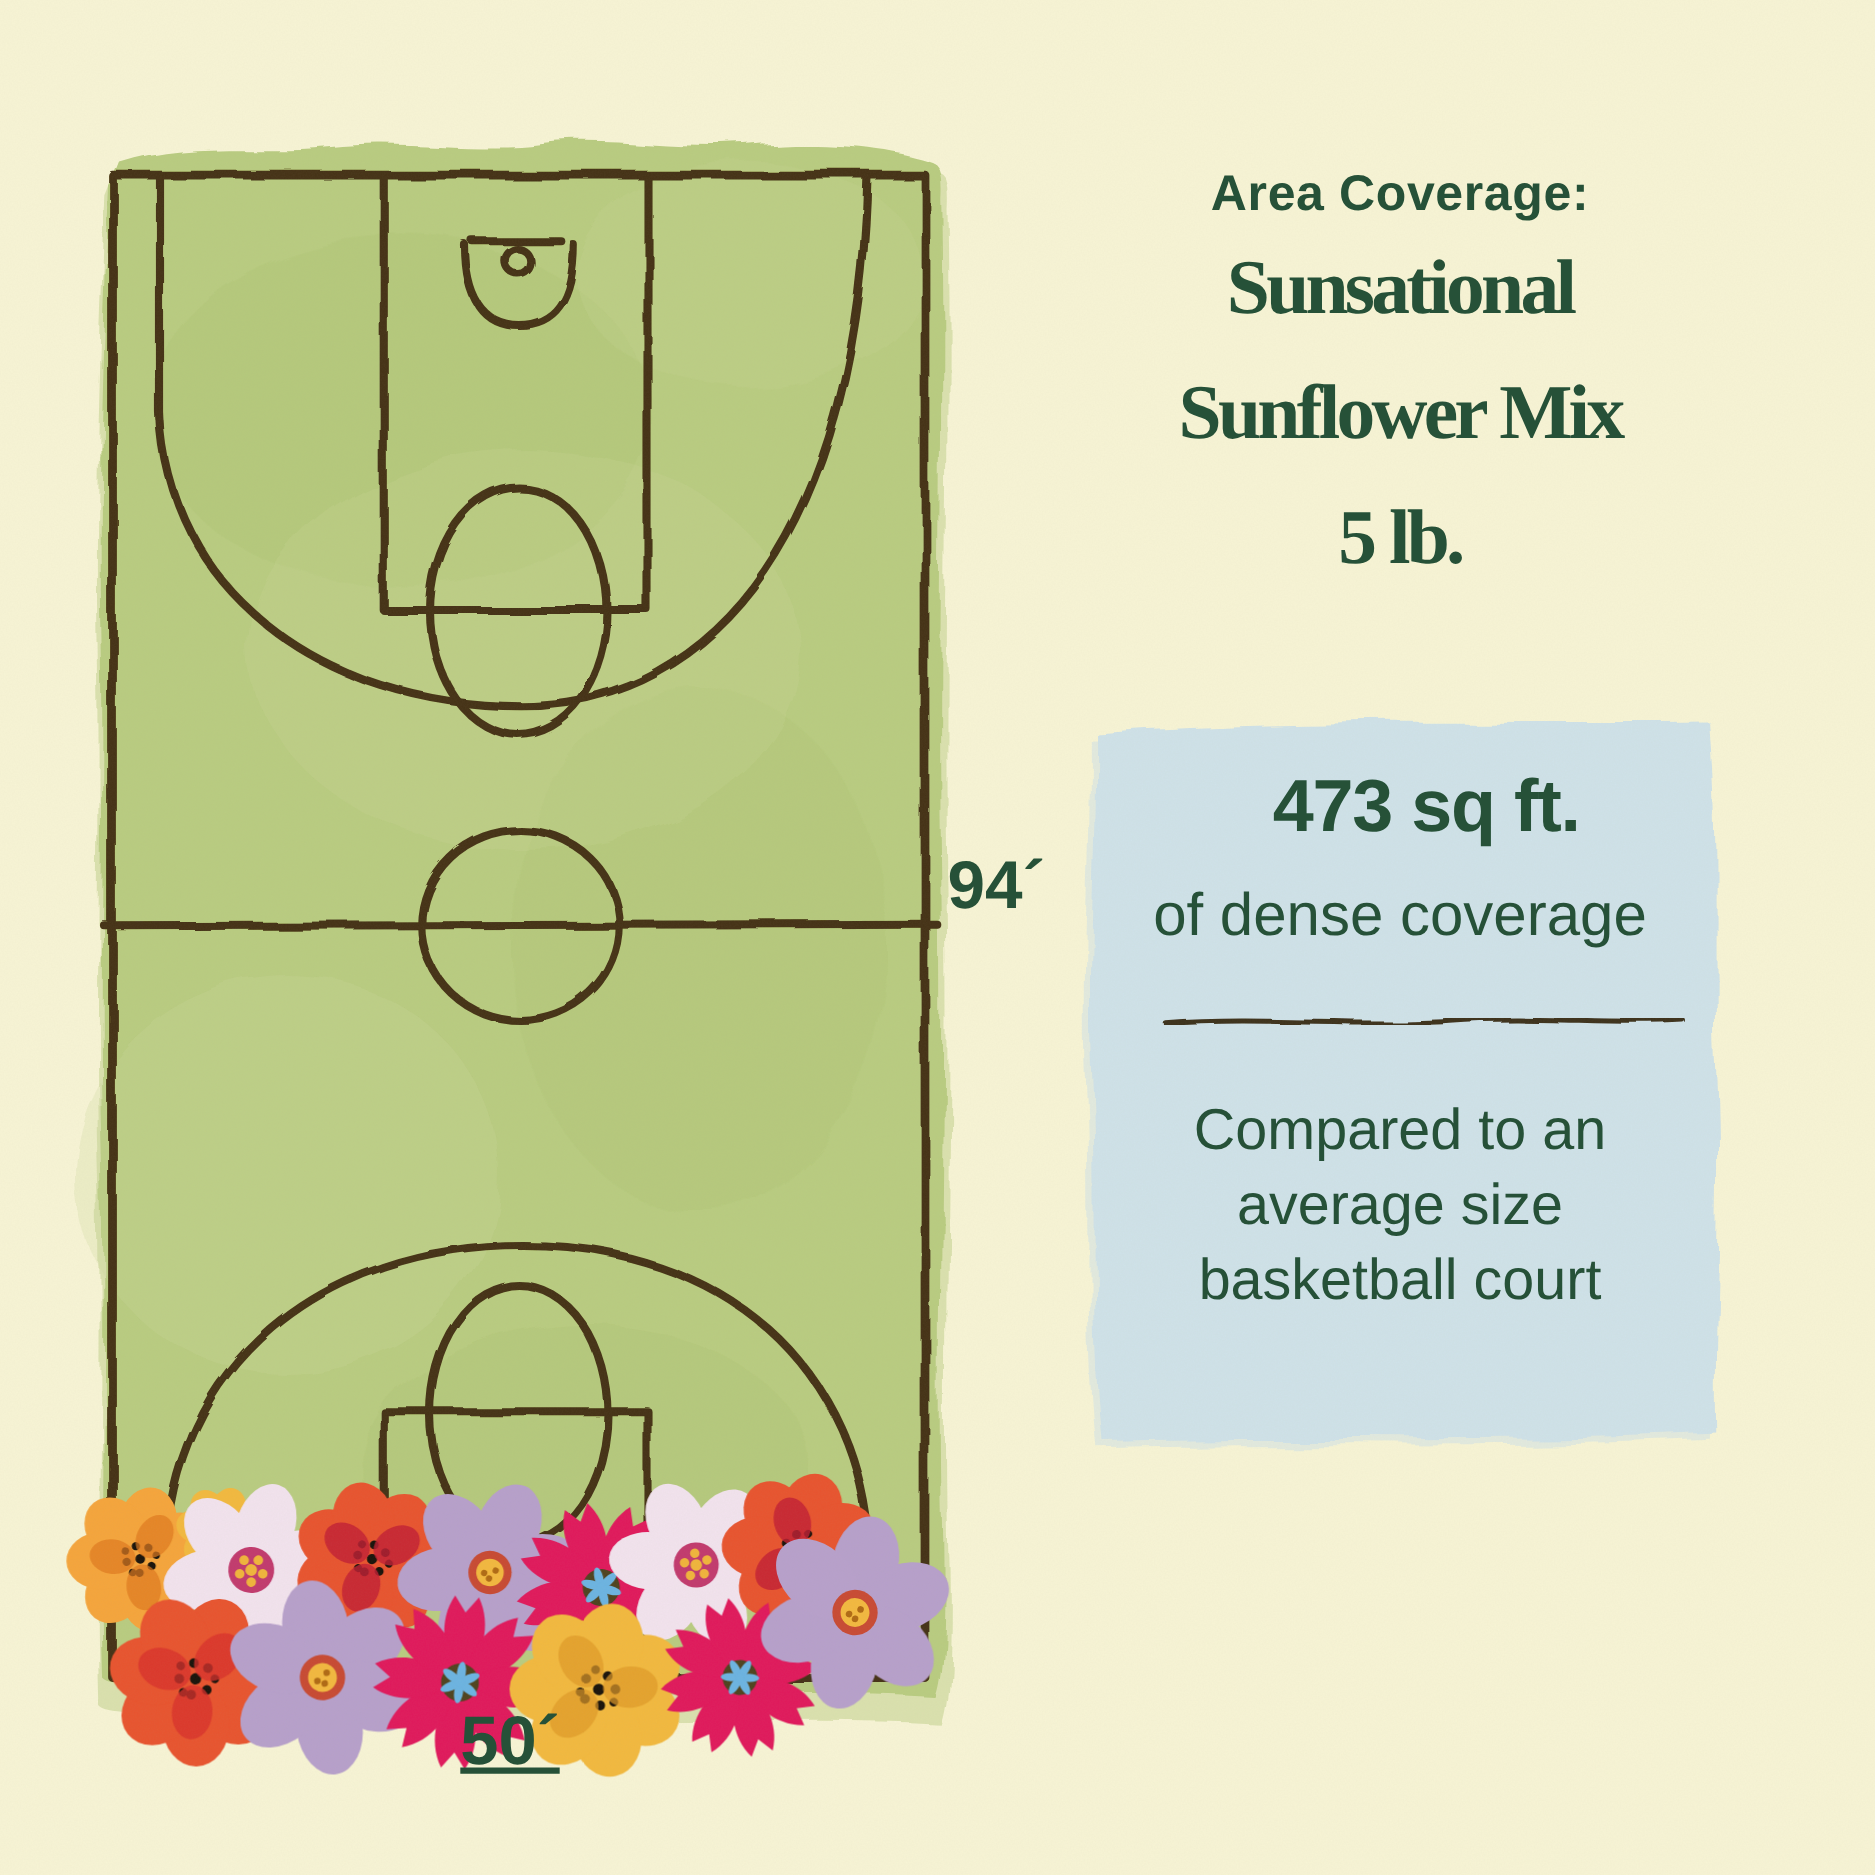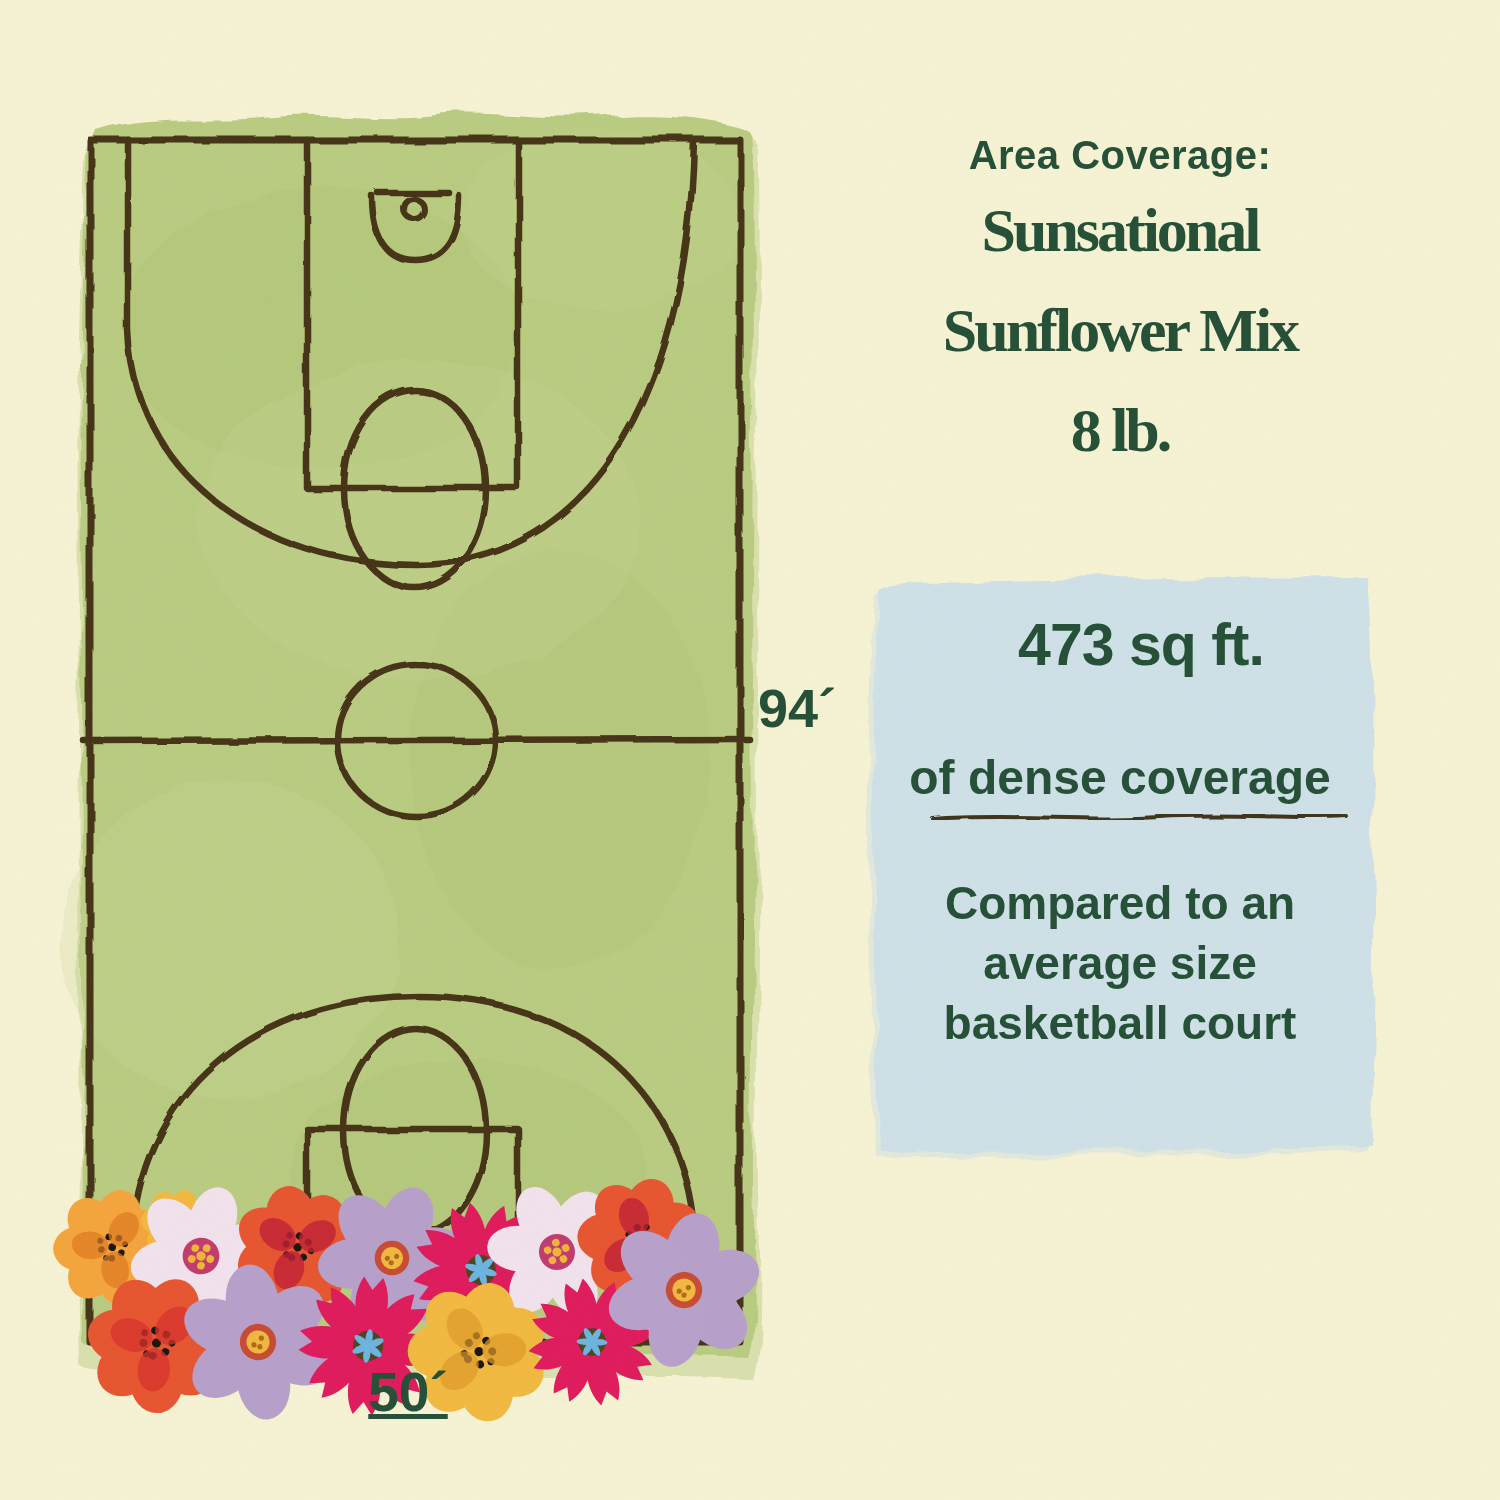--- a/index.html
+++ b/index.html
@@ -8,22 +8,22 @@
     background:var(--background,#f7f4d5);
     font-family:"Liberation Sans",sans-serif;
   }
   #stage{position:absolute;inset:0;width:1500px;height:1500px;}
   svg{position:absolute;left:0;top:0;}
   .txt{position:absolute;color:var(--text-green,#275138);text-align:center;white-space:nowrap;}
   #eyebrow{left:810px;top:132px;width:620px;font-size:40px;font-weight:700;line-height:1.15;letter-spacing:.5px;}
   #title{left:770px;top:180px;width:700px;font-family:"Liberation Serif",serif;
          font-size:62px;font-weight:700;line-height:100px;letter-spacing:-3px;white-space:nowrap;}
   #stat-value{left:881px;top:616px;width:520px;font-size:59px;font-weight:700;letter-spacing:-1px;line-height:1;}
-  #stat-caption{left:860px;top:709px;width:520px;font-size:48px;font-weight:700;line-height:1;margin-top:45px;}
-  #comparison{left:860px;top:873px;width:520px;font-size:46px;font-weight:700;line-height:60px;}
+  #stat-caption{left:860px;top:709px;width:520px;font-size:48px;font-weight:400;line-height:1;}
+  #comparison{left:860px;top:873px;width:520px;font-size:46px;font-weight:400;line-height:60px;}
   #court-length-label{left:742px;top:677px;width:110px;font-size:54px;font-weight:700;}
   #court-width-label{left:333px;top:1360px;width:150px;font-size:55px;font-weight:700;text-decoration:underline;}
 </style>
 </head>
 <body>
 
 <div id="stage">
 
 <svg width="1500" height="1500" viewBox="0 0 1500 1500">
   <defs>
@@ -220,21 +220,21 @@
   <path filter="url(#rough)" d="M933,819 C1010,813 1090,822 1160,817 C1230,812 1290,820 1346,816" fill="none" style="stroke:var(--divider-brown,#3c301b)" stroke-width="4" stroke-linecap="round"></path>
 
   <rect x="0" y="0" width="1500" height="1500" filter="url(#grain)" opacity="0.28"></rect>
 </svg>
 
 <div class="txt" id="eyebrow">Area Coverage:</div>
 
 <div class="txt" id="title">
   <div>Sunsational</div>
   <div>Sunflower Mix</div>
-  <div>8 lb.</div>
+  <div>5 lb.</div>
 </div>
 
 <div class="txt" id="stat-value">473 sq ft.</div>
 <div class="txt" id="stat-caption">of dense coverage</div>
 
 <div class="txt" id="comparison">
   <div>Compared to an</div>
   <div>average size</div>
   <div>basketball court</div>
 </div>

